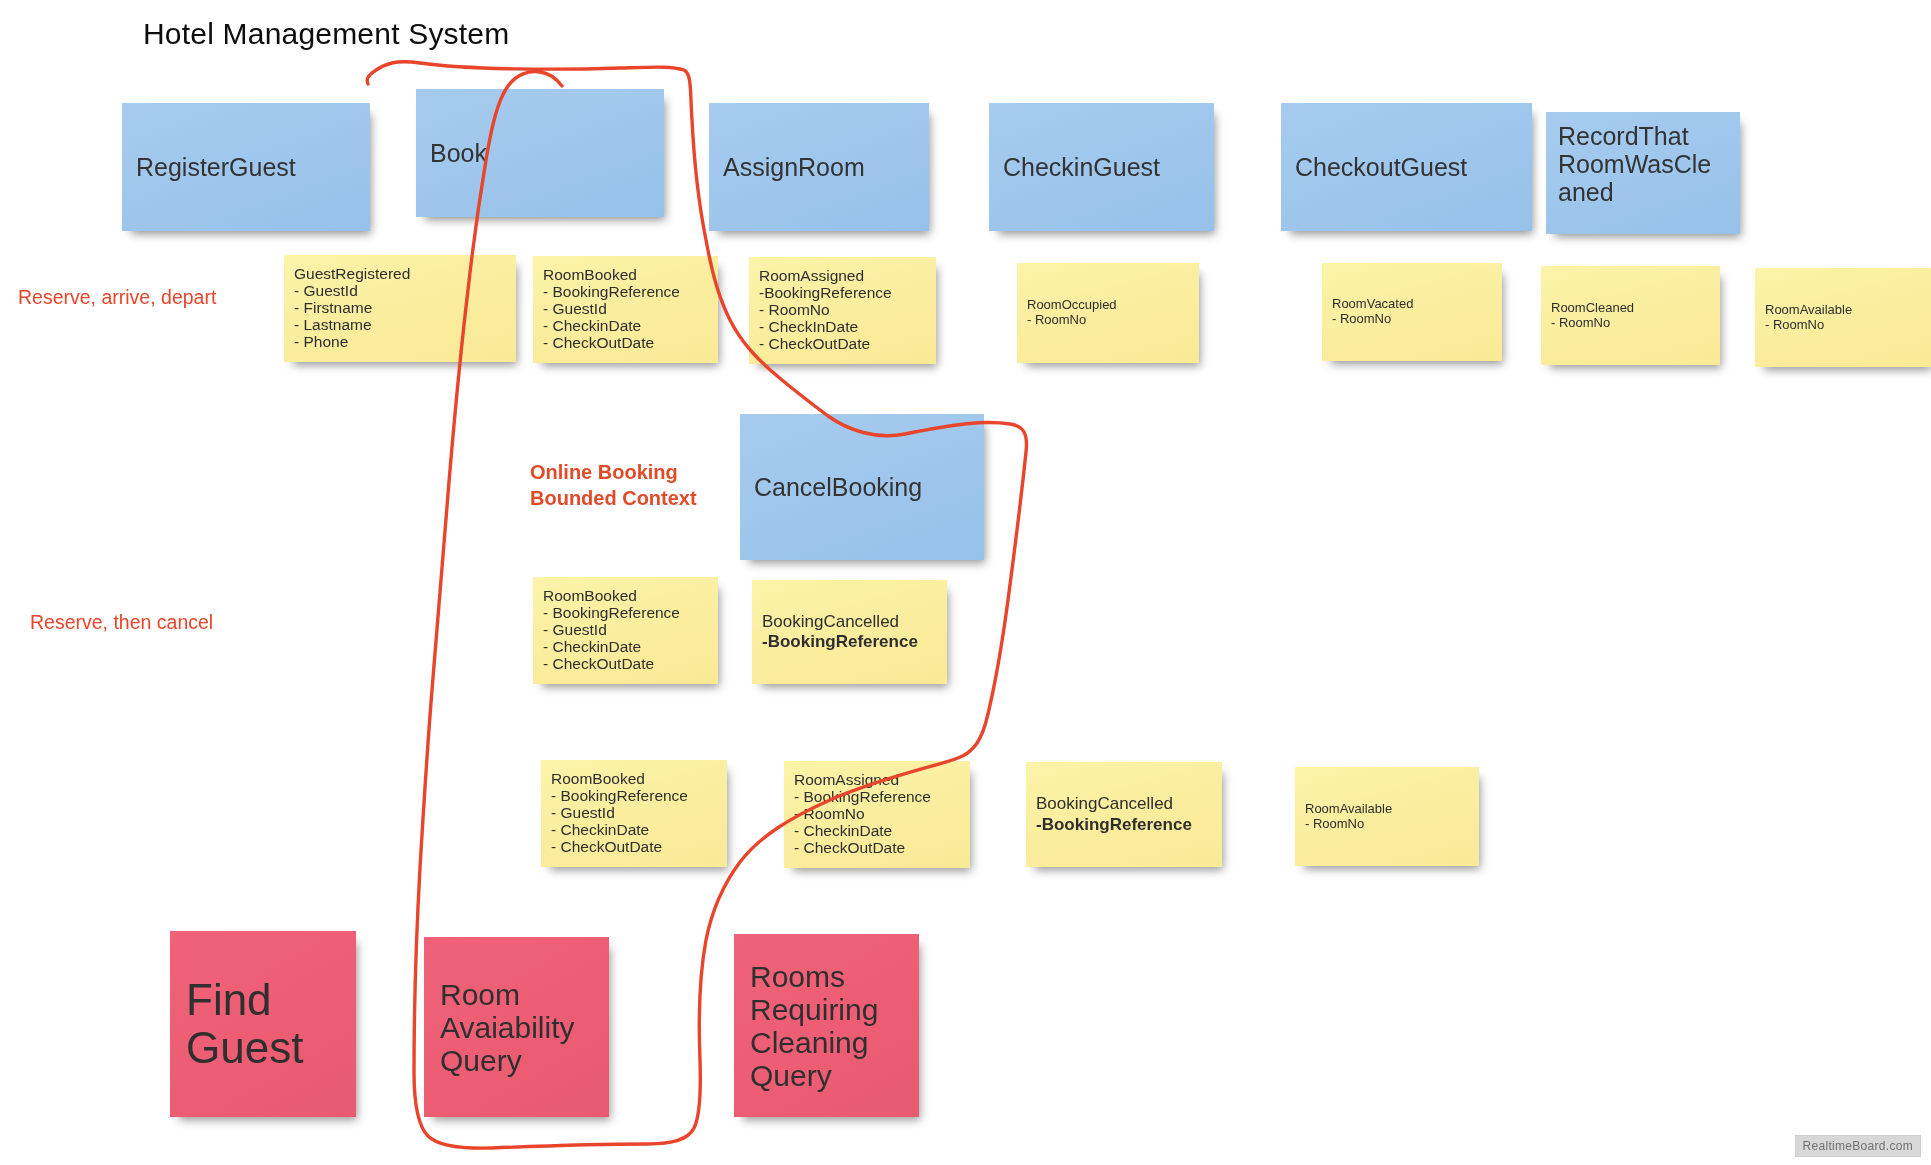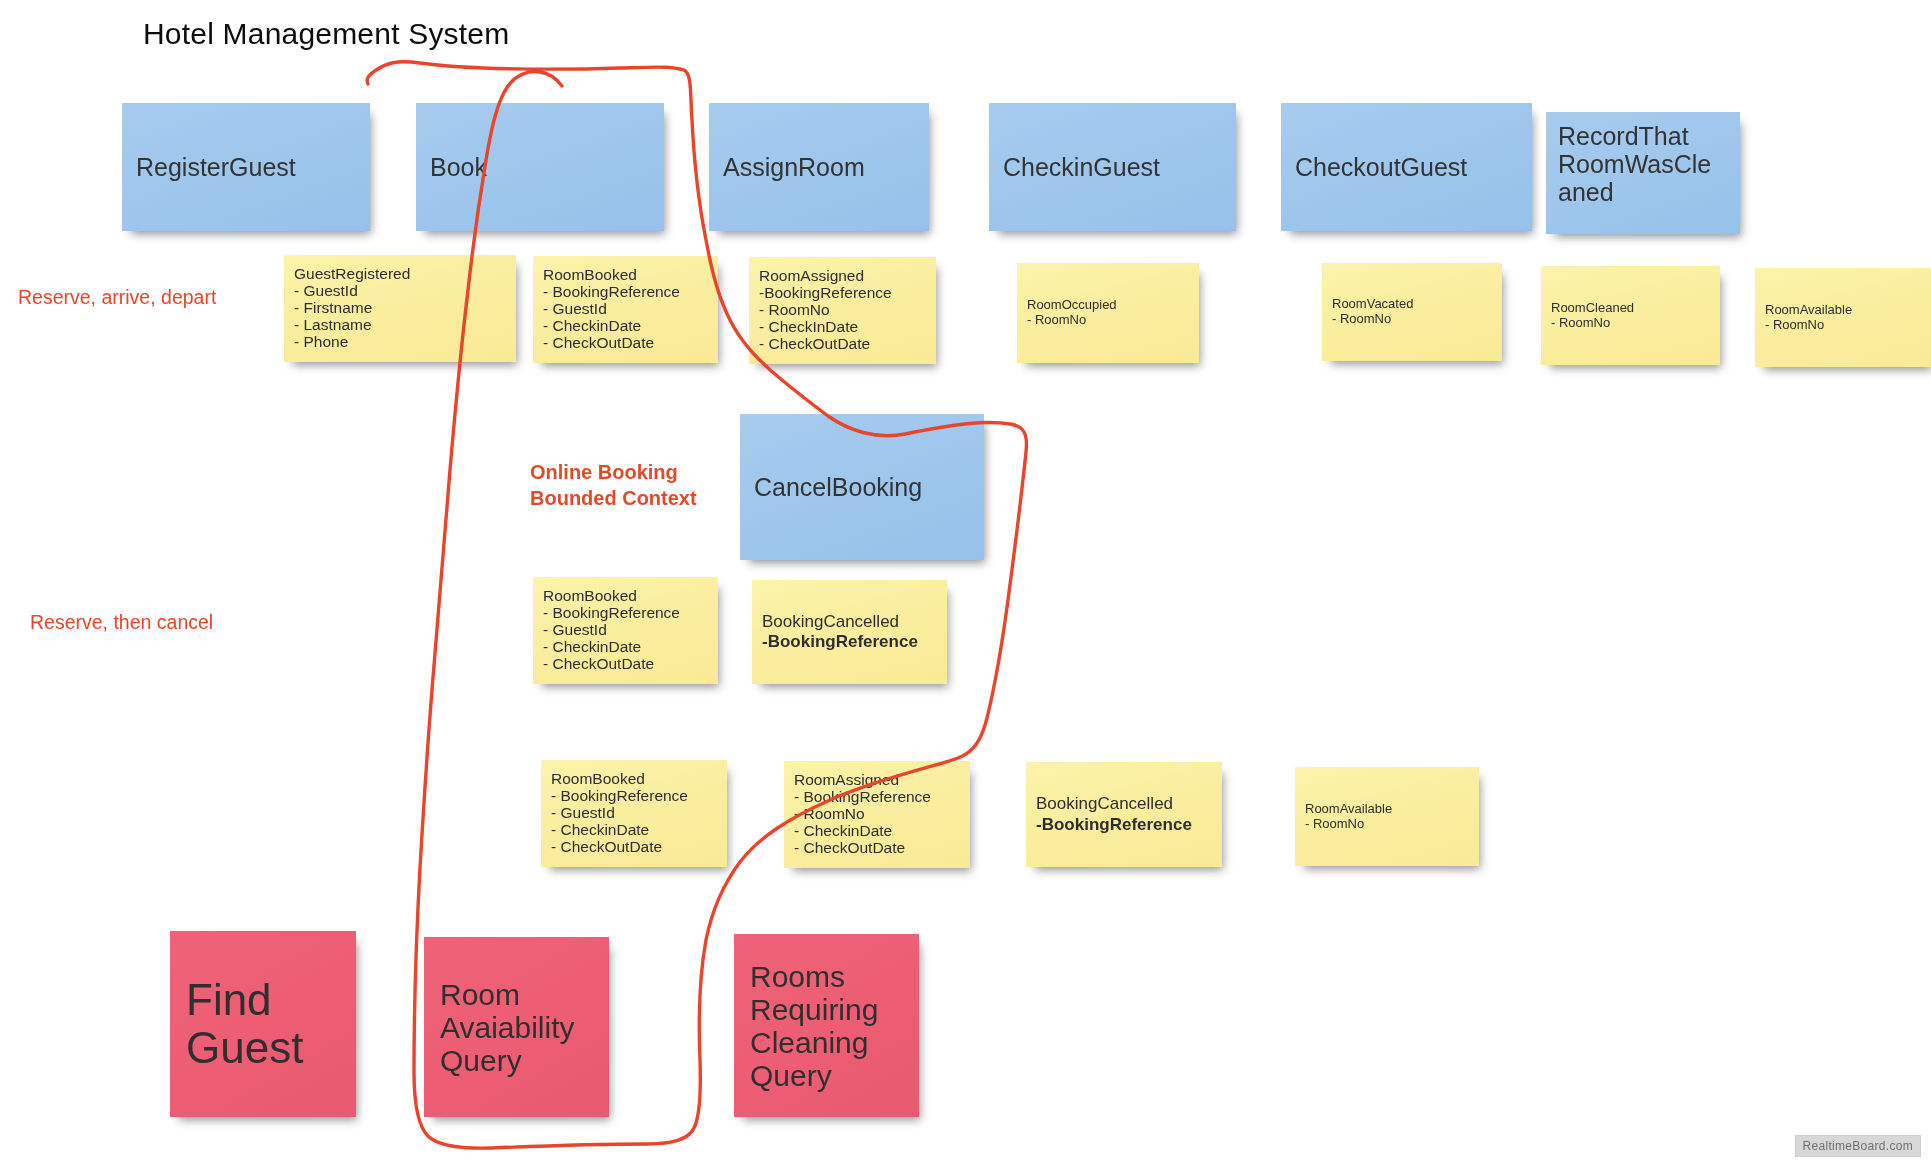--- a/index.html
+++ b/index.html
@@ -115,29 +115,29 @@
 <body>
 
 <div id="board">
 
   <div class="board-title" style="left:143px;top:17px;font-size:30px;">Hotel Management System</div>
 
   <div class="card card-blue" style="left:122px;top:103px;width:248px;height:128px;">
     <span class="label">RegisterGuest</span>
   </div>
 
-  <div class="card card-blue" style="left:416px;top:103px;width:248px;height:128px;">
+  <div class="card card-blue" style="left:416px;top:89px;width:248px;height:128px;">
     <span class="label">Book</span>
   </div>
 
   <div class="card card-blue" style="left:709px;top:103px;width:220px;height:128px;">
     <span class="label">AssignRoom</span>
   </div>
 
-  <div class="card card-blue" style="left:989px;top:103px;width:247px;height:128px;">
+  <div class="card card-blue" style="left:989px;top:103px;width:225px;height:128px;">
     <span class="label">CheckinGuest</span>
   </div>
 
   <div class="card card-blue" style="left:1281px;top:103px;width:251px;height:128px;">
     <span class="label">CheckoutGuest</span>
   </div>
 
   <div class="card card-blue" style="left:1546px;top:112px;width:194px;height:122px;align-items:flex-start;">
     <span class="label" style="padding-top:10px;padding-left:12px;">RecordThat
 RoomWasCle

